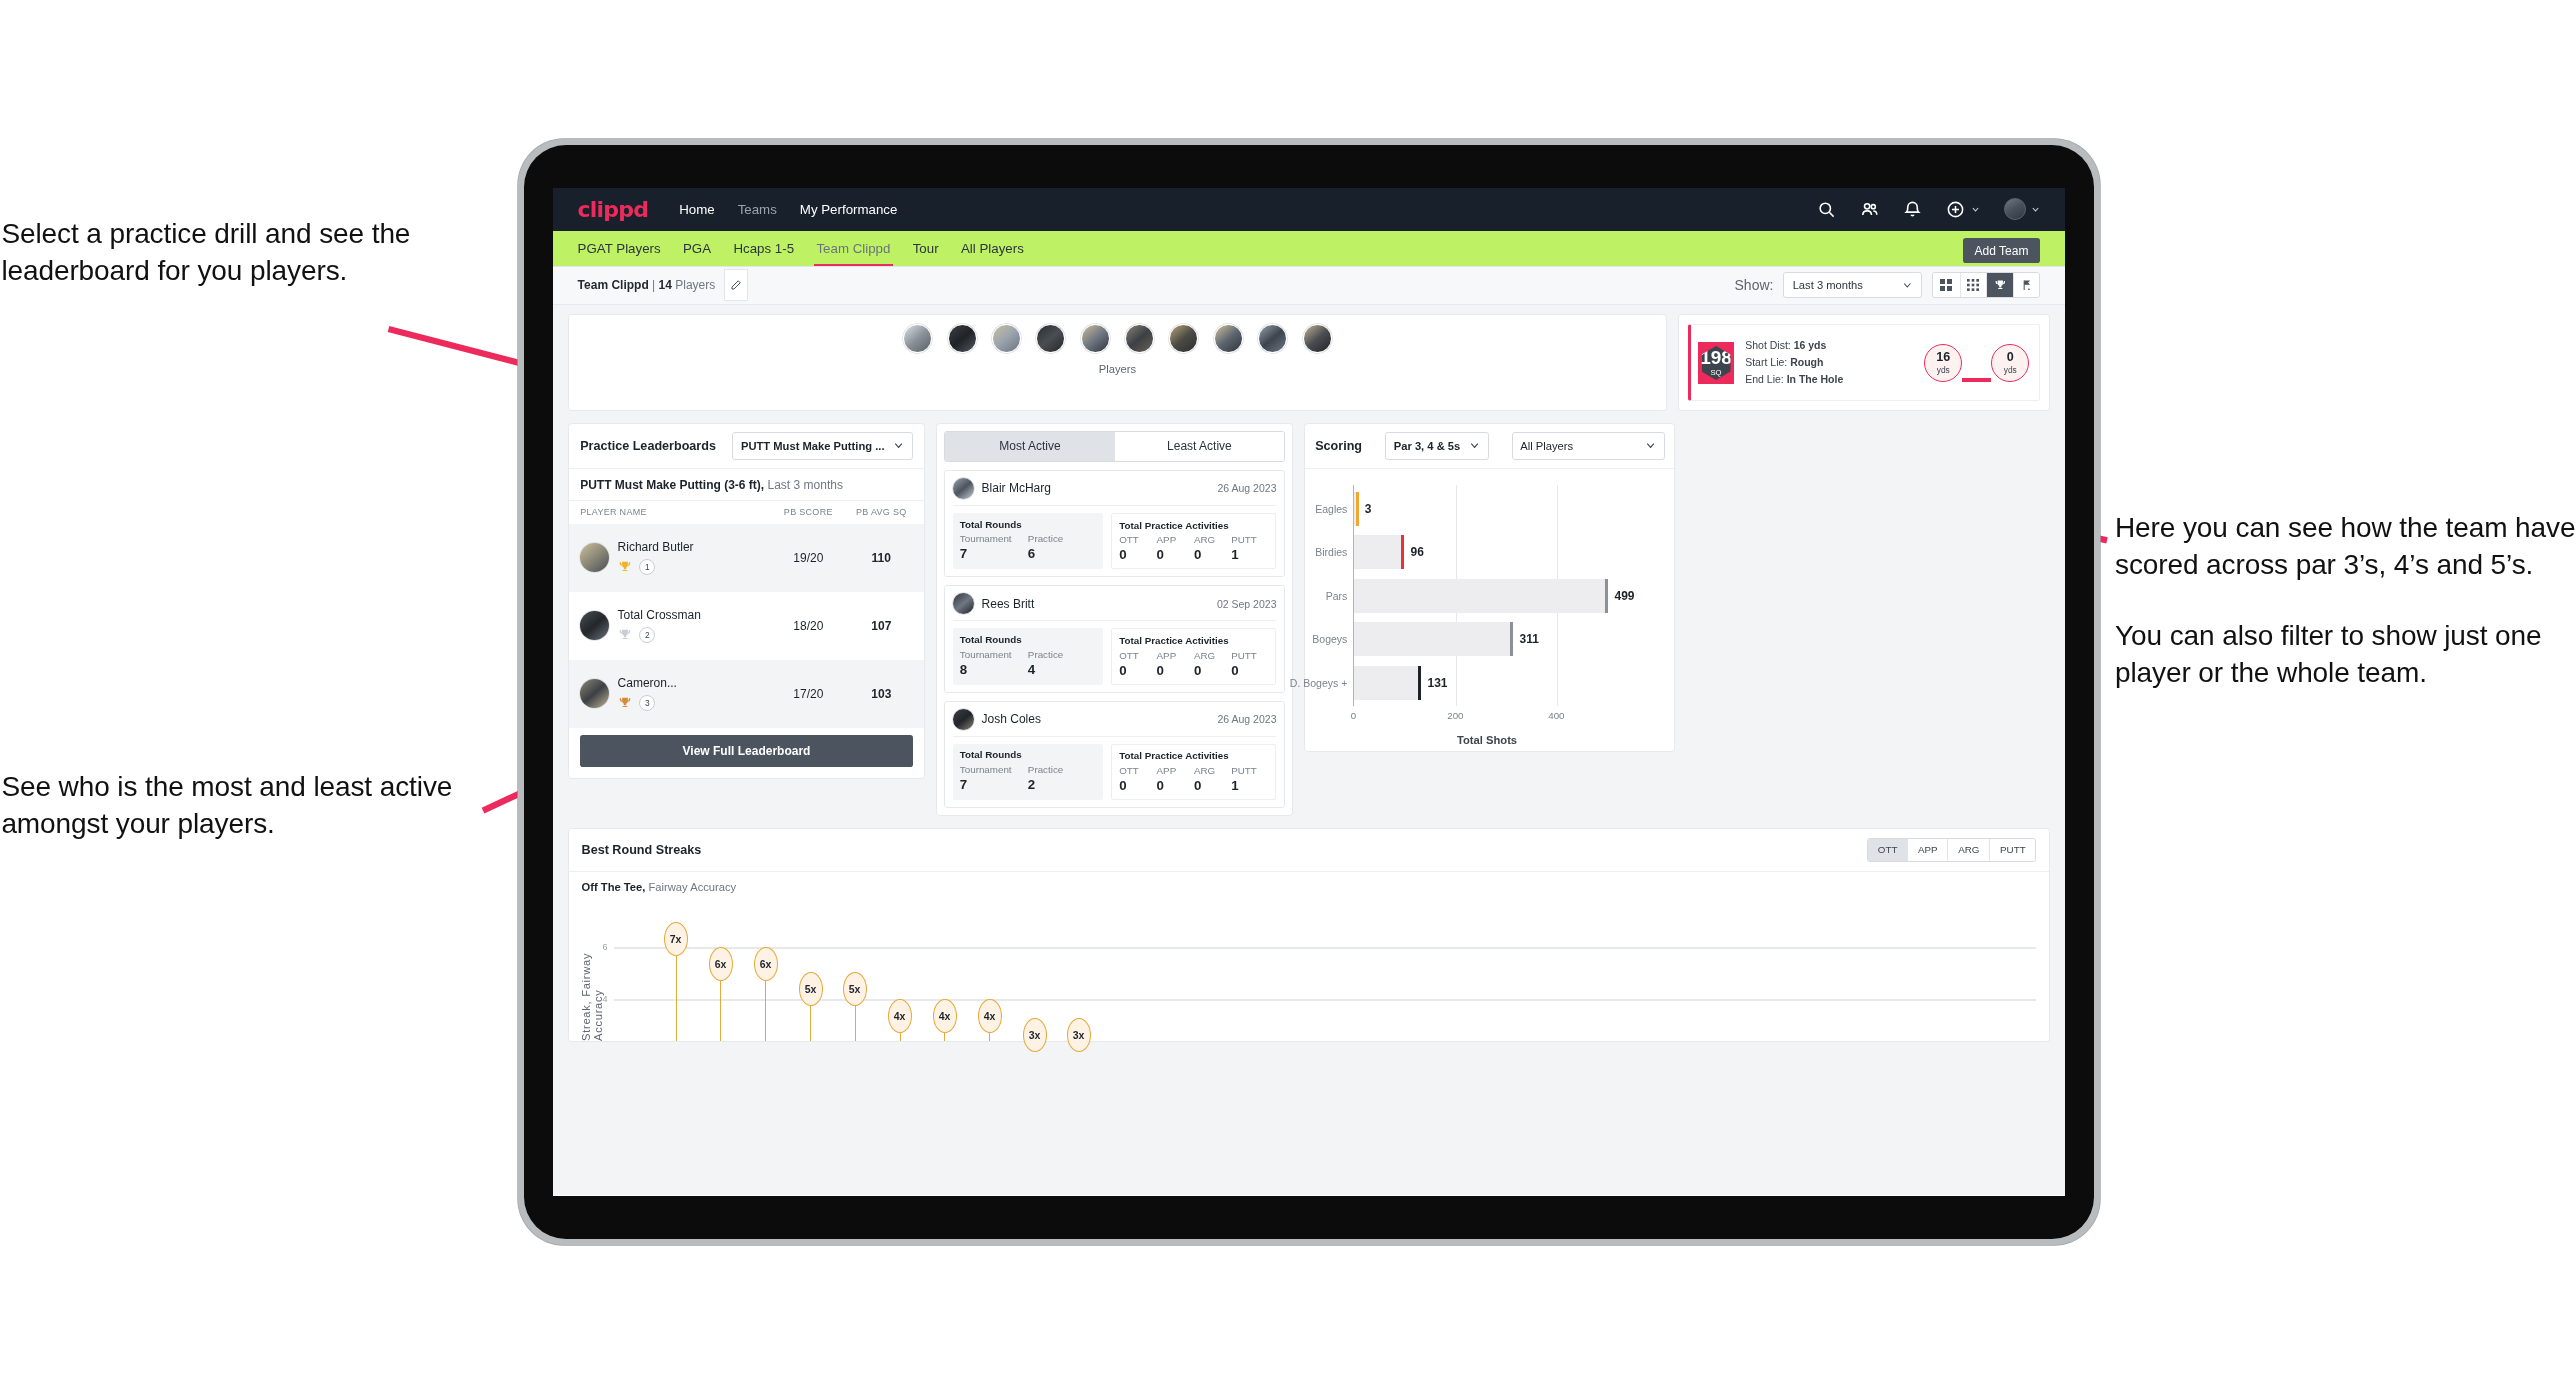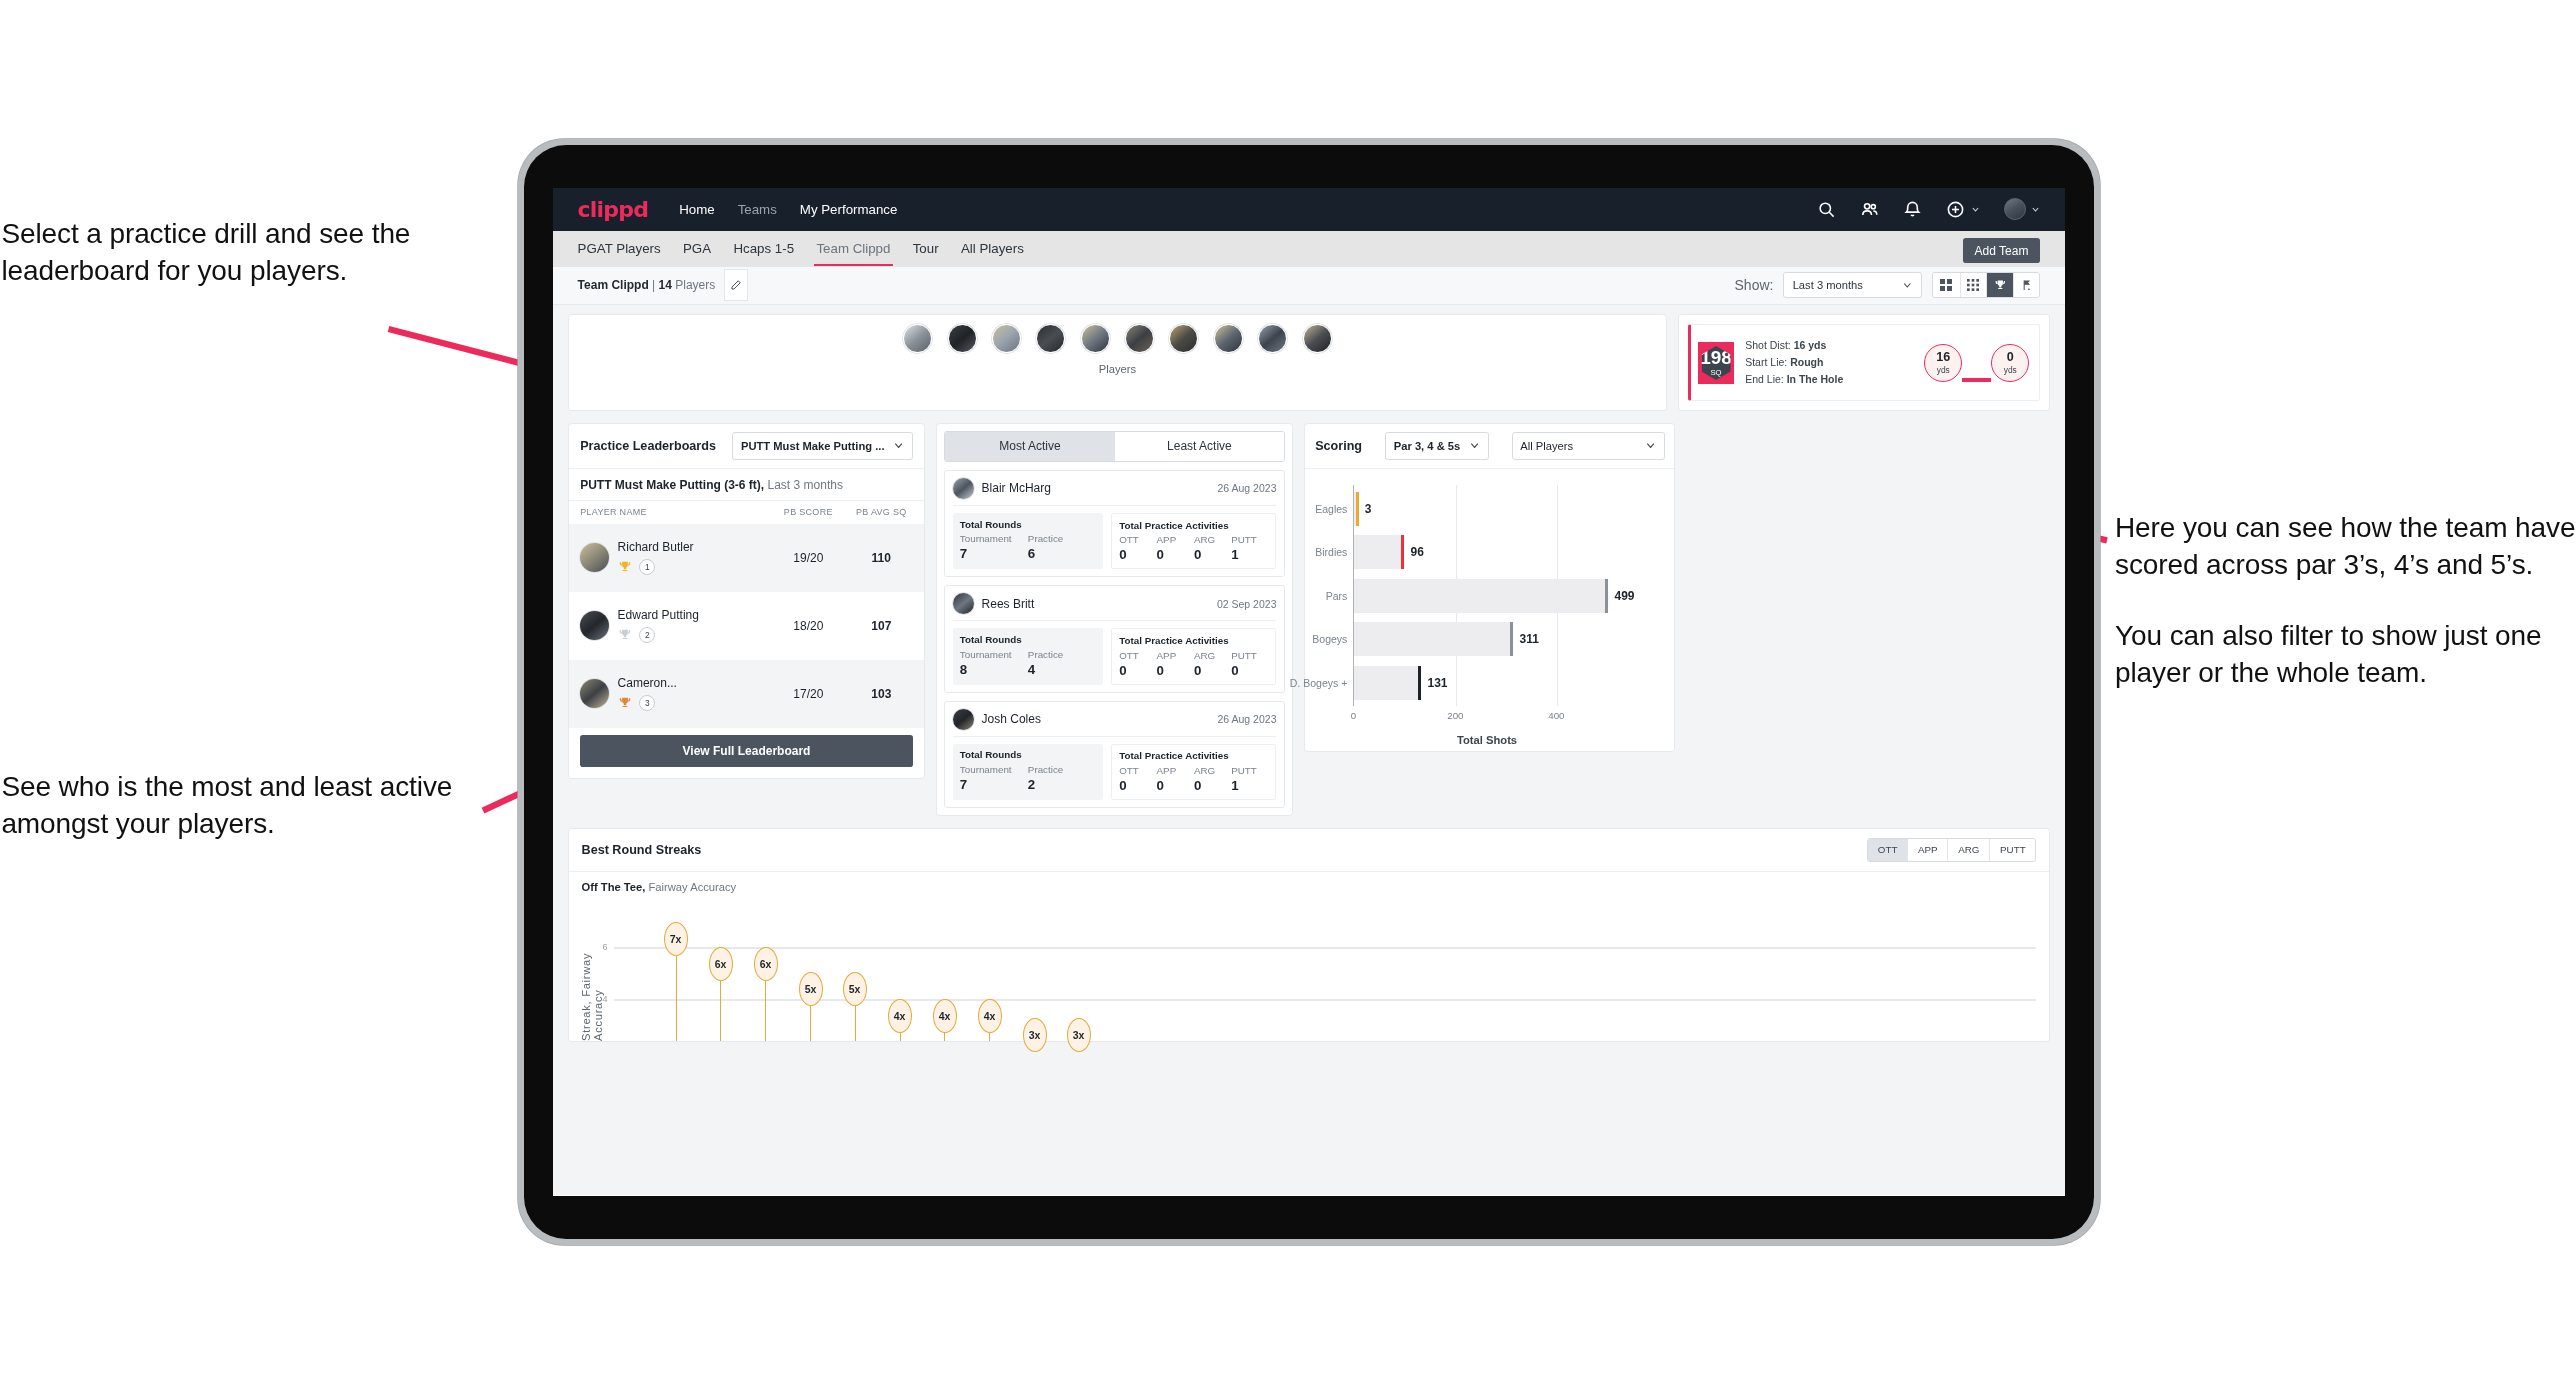--- a/index.html
+++ b/index.html
@@ -36,21 +36,21 @@
   .nav-link { color:#ffffff; font-size:13.3px; }
   .nav-link.dim { color:#9aa3ad; }
   .nav-right { margin-left:auto; display:flex; align-items:center; gap:24px; }
   .nav-icon { width:19px; height:19px; color:#fff; display:block; }
   .chev { width:9px; height:9px; color:#cfd4da; }
   .nav-grp { display:flex; align-items:center; gap:5.6px; }
   .avatar-nav { width:22px; height:22px; border-radius:50%; border:1.4px solid #5b636d;
                 background:linear-gradient(150deg,#6f7a86 0%,#4a535d 45%,#2f363e 100%); }
 
   
-  .tabbar { height:36px; background:#e5e5e5; border-bottom:0.7px solid #e2e5e9; display:flex; align-items:stretch; padding:0 25px; position:relative; }
+  .tabbar { height:36px; background:#bef264; border-bottom:0.7px solid #e2e5e9; display:flex; align-items:stretch; padding:0 25px; position:relative; }
   .tab { display:flex; align-items:center; font-size:13.3px; color:#2d343d; padding:0 11.2px; position:relative; }
   .tab:first-child { padding-left:0; }
   .tab.active { color:#6b737d; }
   .tab.active:after { content:""; position:absolute; left:8.4px; right:8.4px; bottom:0; height:2.1px; background:#ec2b5c; }
   .add-team { position:absolute; right:25px; top:7.7px; background:#4c555f; color:#fff; font-size:12px;
               padding:5.6px 12px; border-radius:2.8px; }
 
   
   .subbar { height:38px; background:#f7f8f9; border-bottom:0.7px solid #e6e9ec; display:flex; align-items:center; padding:0 25px; }
   .team-title { font-size:12px; color:#242a31; }
@@ -402,21 +402,21 @@
                 <div class="rankpill">1</div>
               </div>
             </div>
             <div class="lb-val">19/20</div>
             <div class="lb-val2">110</div>
           </div>
 
           <div class="lb-row">
             <div class="lbav" style="background:linear-gradient(140deg,#4a4d52,#23262a,#6b737d)"></div>
             <div class="lb-nm">
-              <div class="n">Edward Putting</div>
+              <div class="n">Total Crossman</div>
               <div class="lb-badges">
                 <svg width="14" height="14" viewBox="0 0 24 24" fill="#c7cdd3">
                       <path d="M7 3h10v5a5 5 0 01-10 0zM5 4H3v2a4 4 0 004 4M19 4h2v2a4 4 0 01-4 4M10 13h4v3h-4zM8 17h8v2H8z"></path>
                     </svg>
                 <div class="rankpill">2</div>
               </div>
             </div>
             <div class="lb-val">18/20</div>
             <div class="lb-val2">107</div>
           </div>

